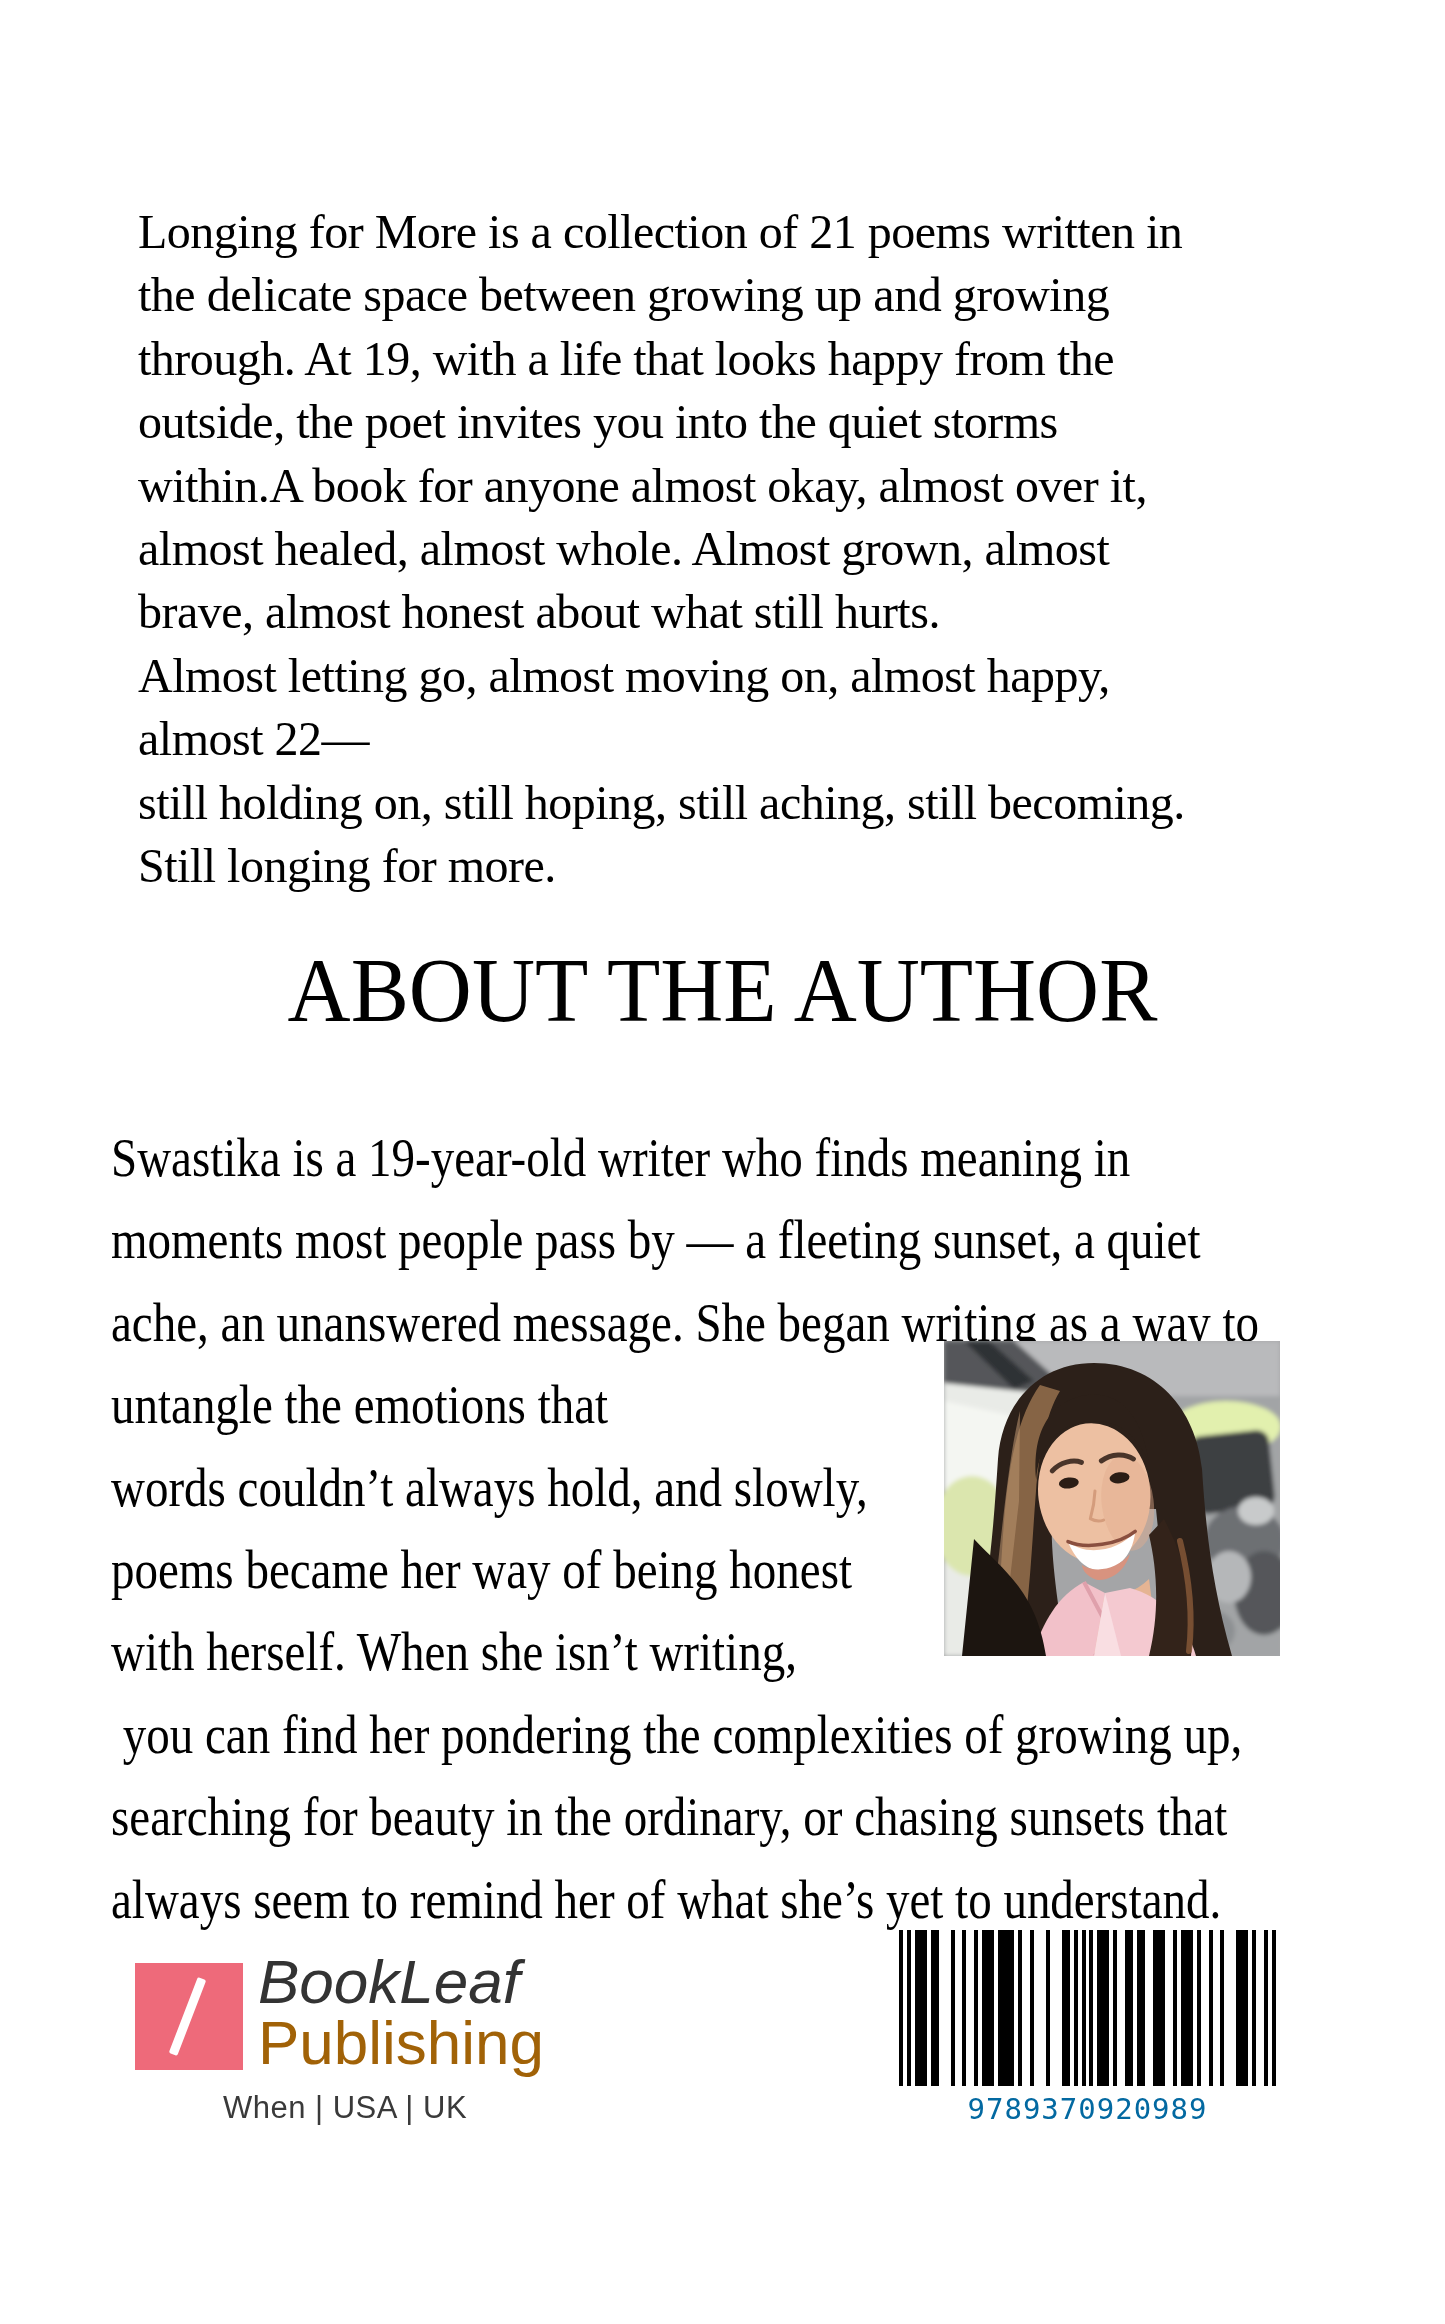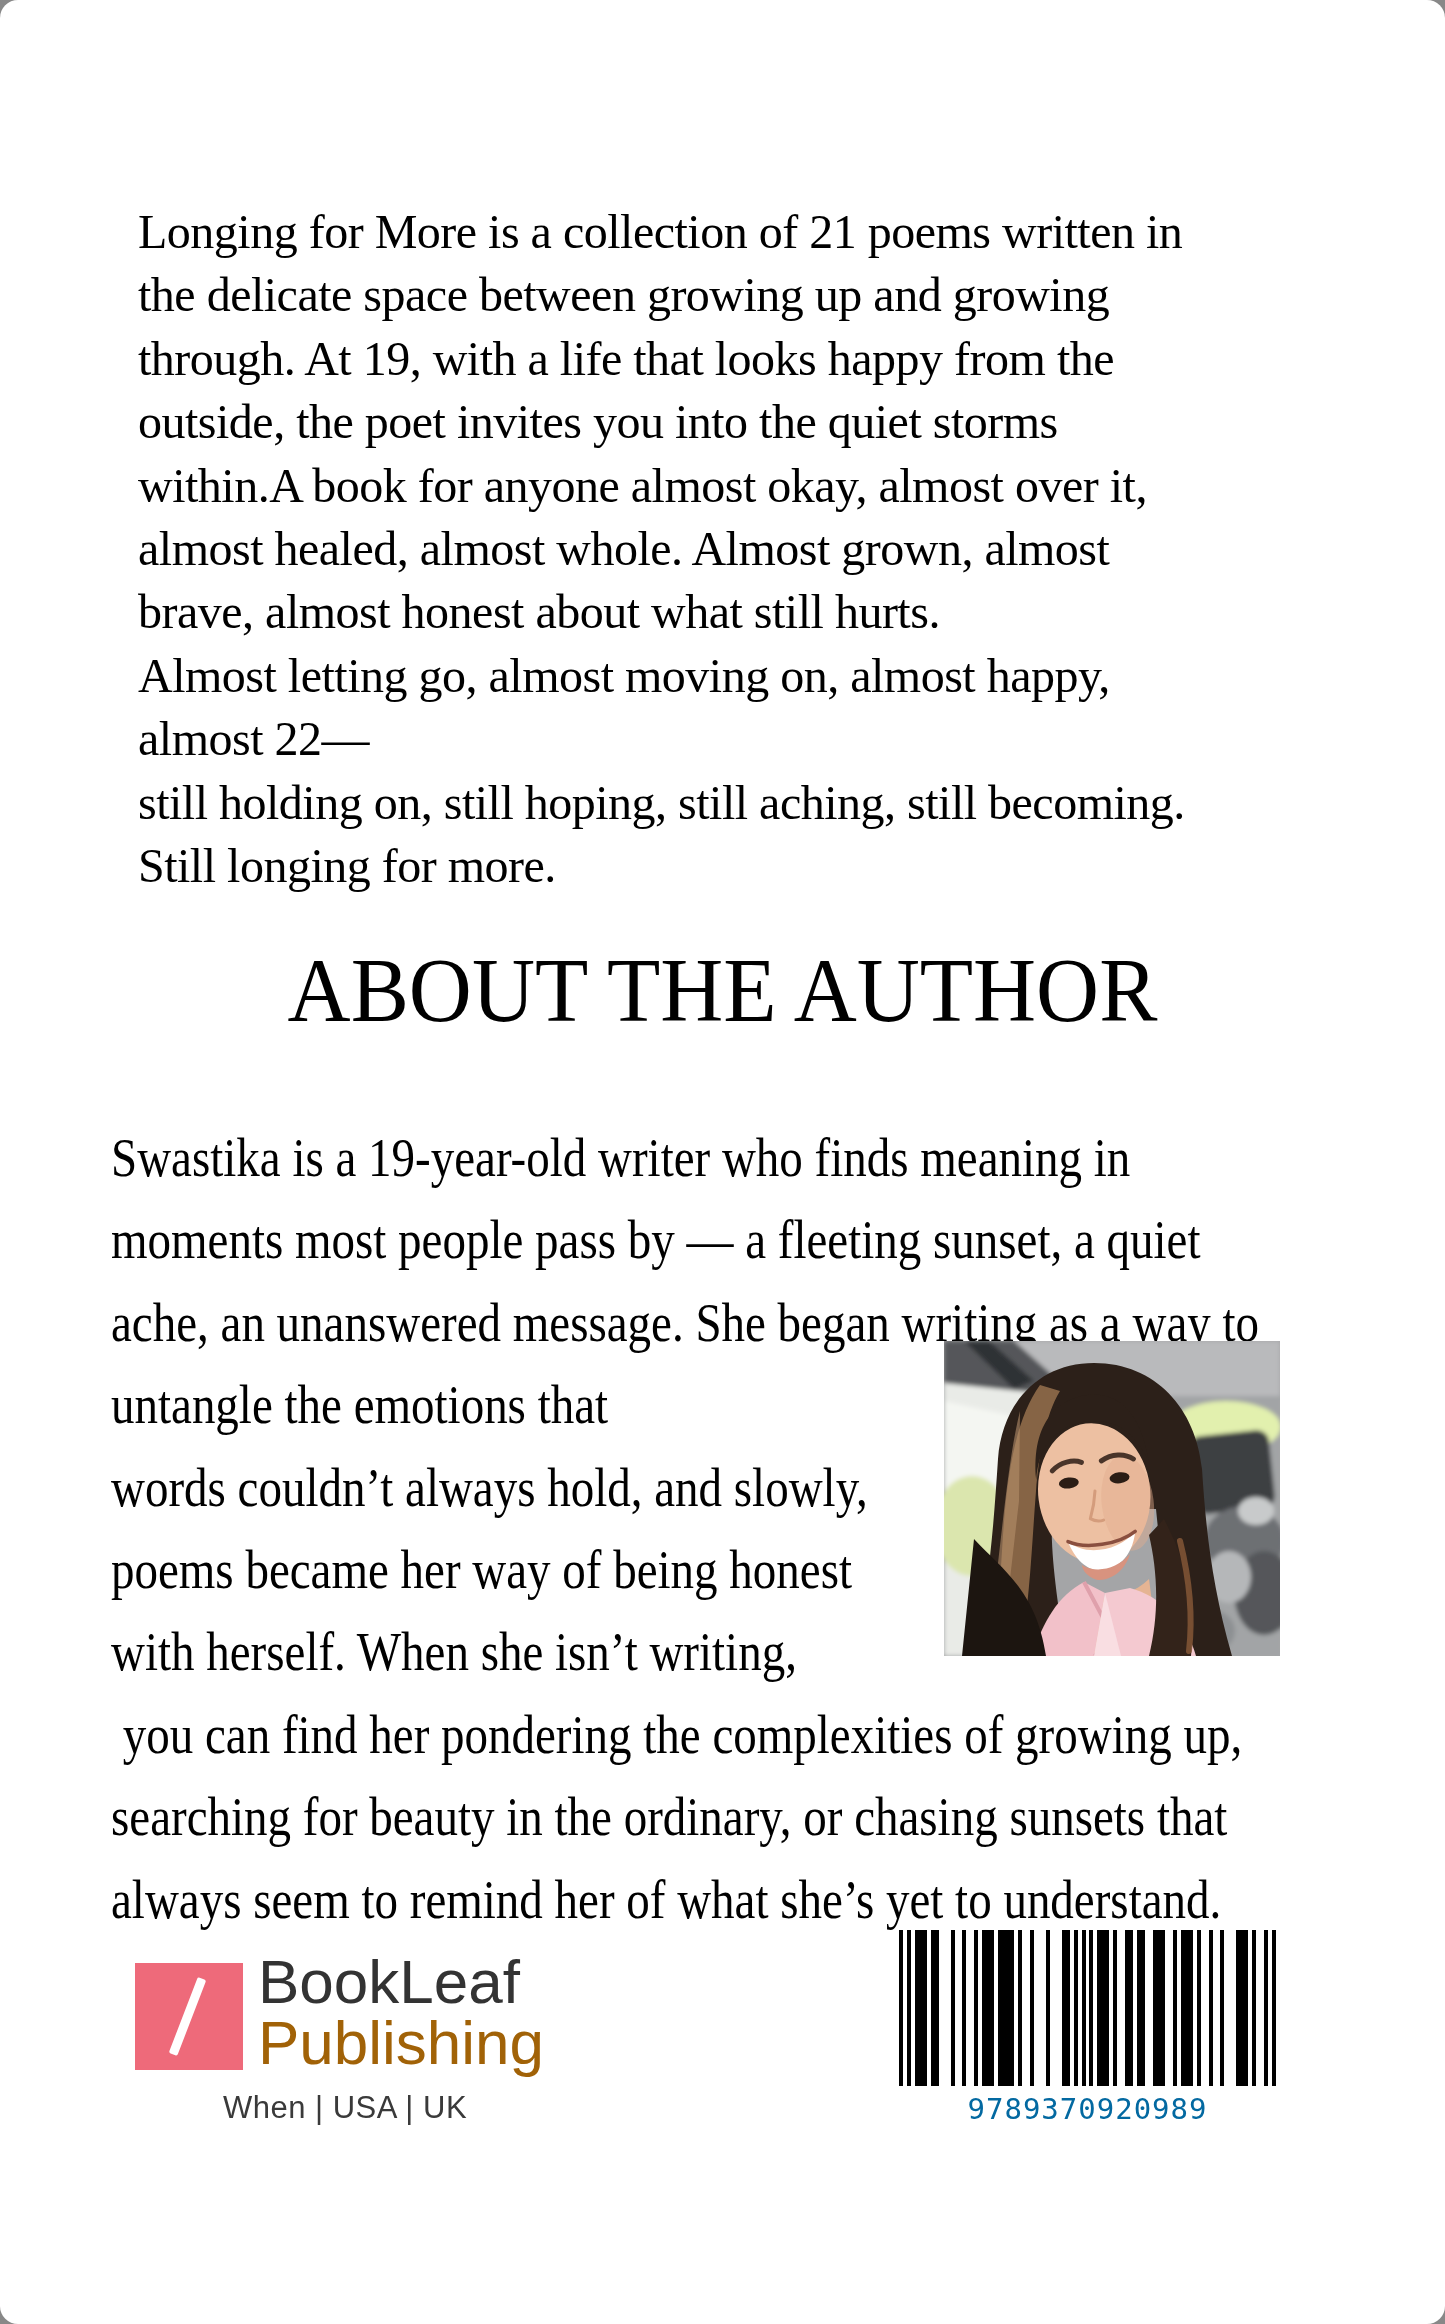--- a/index.html
+++ b/index.html
@@ -4,21 +4,20 @@
 <style>
   html,body{margin:0;padding:0;background:#888;}
   .page{
     position:relative;
     width:1445px;height:2324px;
     background:#ffffff;
     overflow:hidden;
     font-family:"Liberation Serif",serif;
     color:#000;
     margin:0 auto;
-    border-radius:18px;
   }
   
   .blurb{
     position:absolute;left:138px;top:200px;
     font-size:48px;line-height:63.4px;letter-spacing:-0.5px;
     white-space:pre;
   }
   
   .heading{
     position:absolute;left:0;top:939px;width:1445px;
@@ -43,20 +42,21 @@
   }
   .logo-slash{
     position:absolute;left:48px;top:13px;width:9px;height:81px;
     background:#ffffff;transform:rotate(21deg);border-radius:2px;
   }
   .pub-name-top{
     position:absolute;left:258px;top:1951px;
     font-family:"Liberation Sans",sans-serif;font-weight:400;
     font-size:62px;color:#333333;letter-spacing:0;line-height:1;
     white-space:pre;
+    font-style:italic;
   }
   .pub-name-bottom{
     position:absolute;left:258px;top:2012px;
     font-family:"Liberation Sans",sans-serif;font-weight:400;
     font-size:62px;color:#a16207;letter-spacing:0;line-height:1;
     white-space:pre;
     text-align:right;
   }
   .regions{
     position:absolute;left:135px;top:2090px;width:420px;

